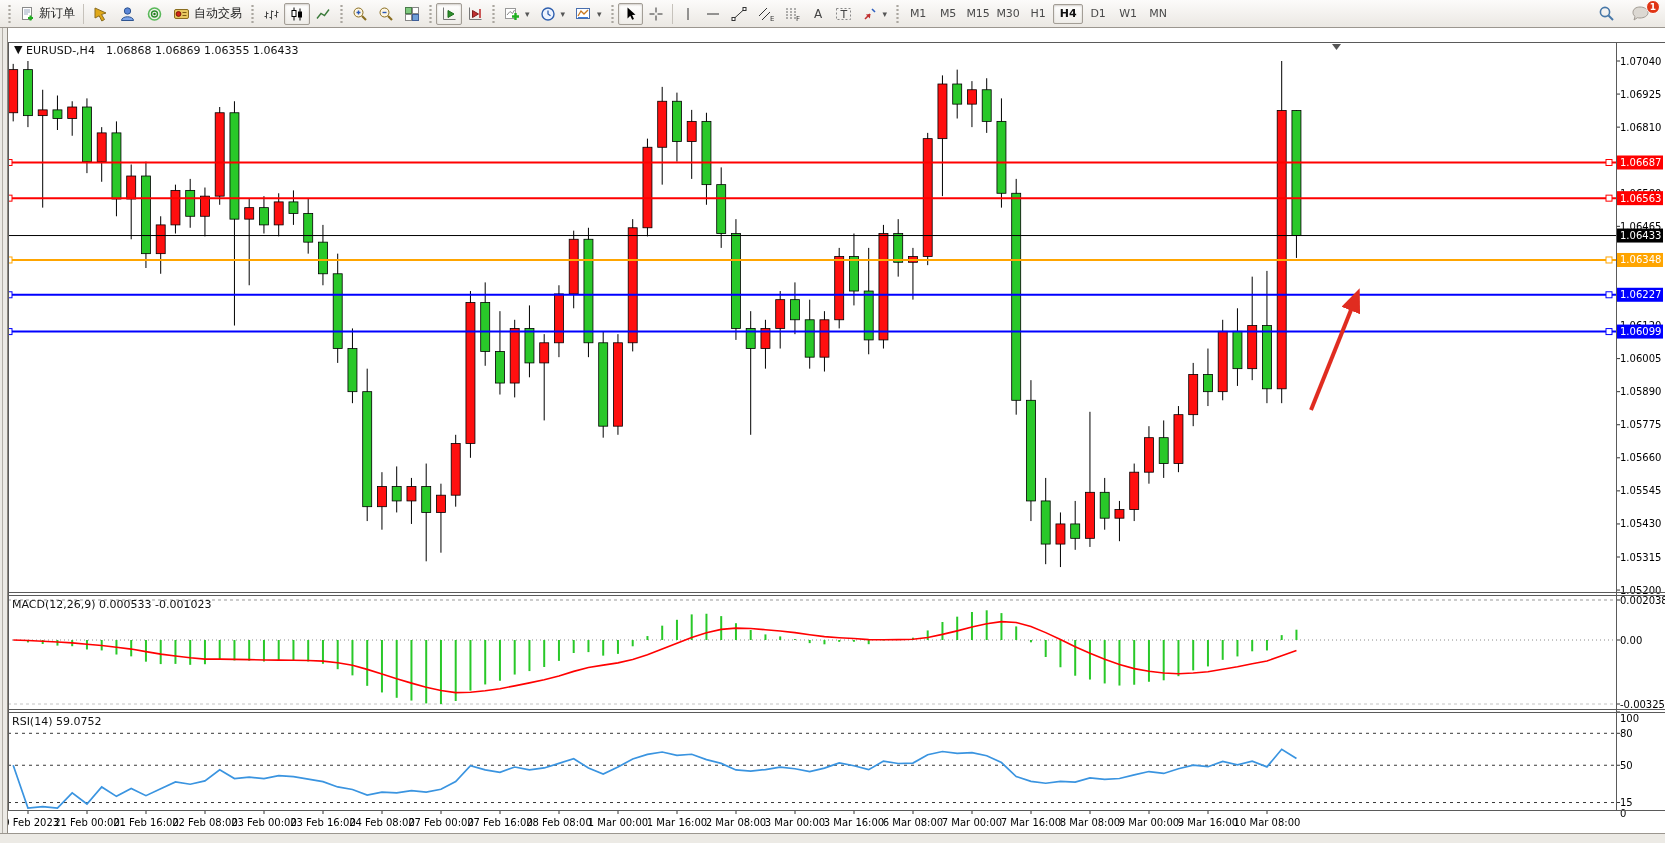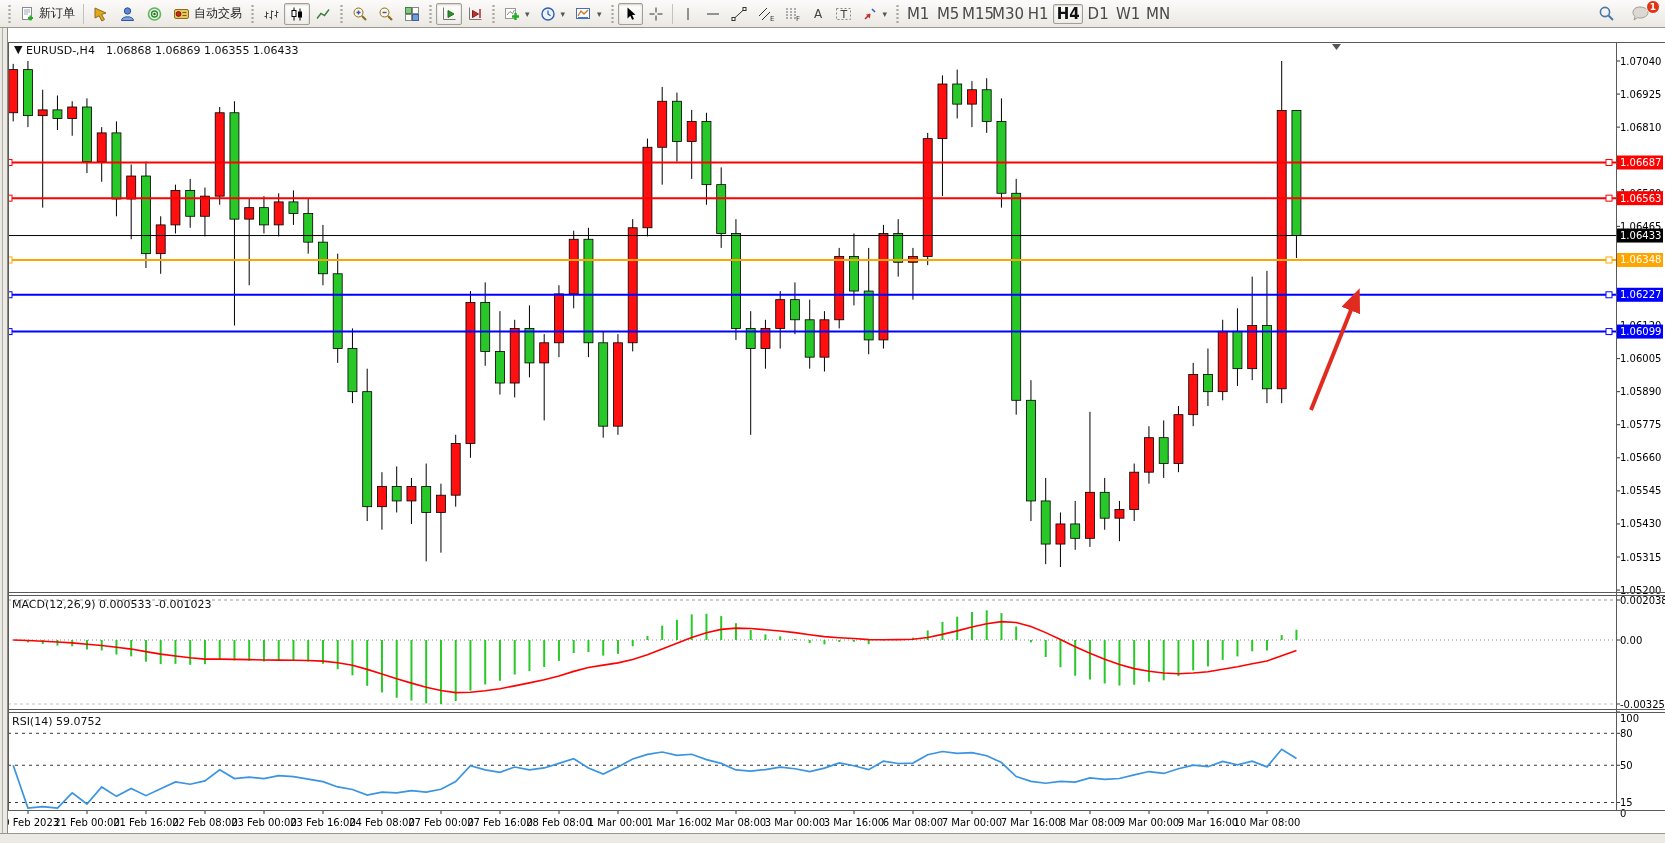--- a/index.html
+++ b/index.html
@@ -14,21 +14,21 @@
   .tbtn { display:flex; align-items:center; gap:4px; height:22px; padding:0 4px;
     border:1px solid transparent; border-radius:2px; font-size:12px; color:#1c1c1c; cursor:default; }
   .tbtn.pressed { border-color:#a39e96; background:linear-gradient(#ffffff,#efede9);
     box-shadow:inset 0 1px 2px rgba(120,110,100,.35); }
   .grip { width:5px; height:20px; margin:0 3px;
     background-image:radial-gradient(circle,#aaa69f 1px,transparent 1.3px);
     background-size:5px 4px; background-position:center; }
   .vsep { width:1px; height:20px; background:#c6c2bb; margin:0 3px; }
   .caret { font-size:9px; color:#555; margin-left:1px; }
   .tfbtn { width:30px; height:20px; display:flex; align-items:center; justify-content:center;
-    font-size:15px; color:#4a4a4a; border:1px solid transparent; border-radius:2px; }
+    font-size:11px; color:#4a4a4a; border:1px solid transparent; border-radius:2px; }
   .tfbtn.active { border-color:#a39e96; background:linear-gradient(#ffffff,#efede9);
     box-shadow:inset 0 1px 2px rgba(120,110,100,.35); color:#111;font-weight:bold; }
   #right-tools { margin-left:auto; display:flex; align-items:center; gap:6px; padding-right:6px; }
   #chat-wrap { position:relative; }
   #badge { position:absolute; top:-4px; right:-6px; min-width:14px; height:14px; border-radius:8px;
     background:#e03414; color:#fff; font-size:9px; font-weight:bold; display:flex;
     align-items:center; justify-content:center; padding:0 3px; border:1px solid #fff; }
 
   
   #chart-svg { position:absolute; left:0; top:0; z-index:1; }

